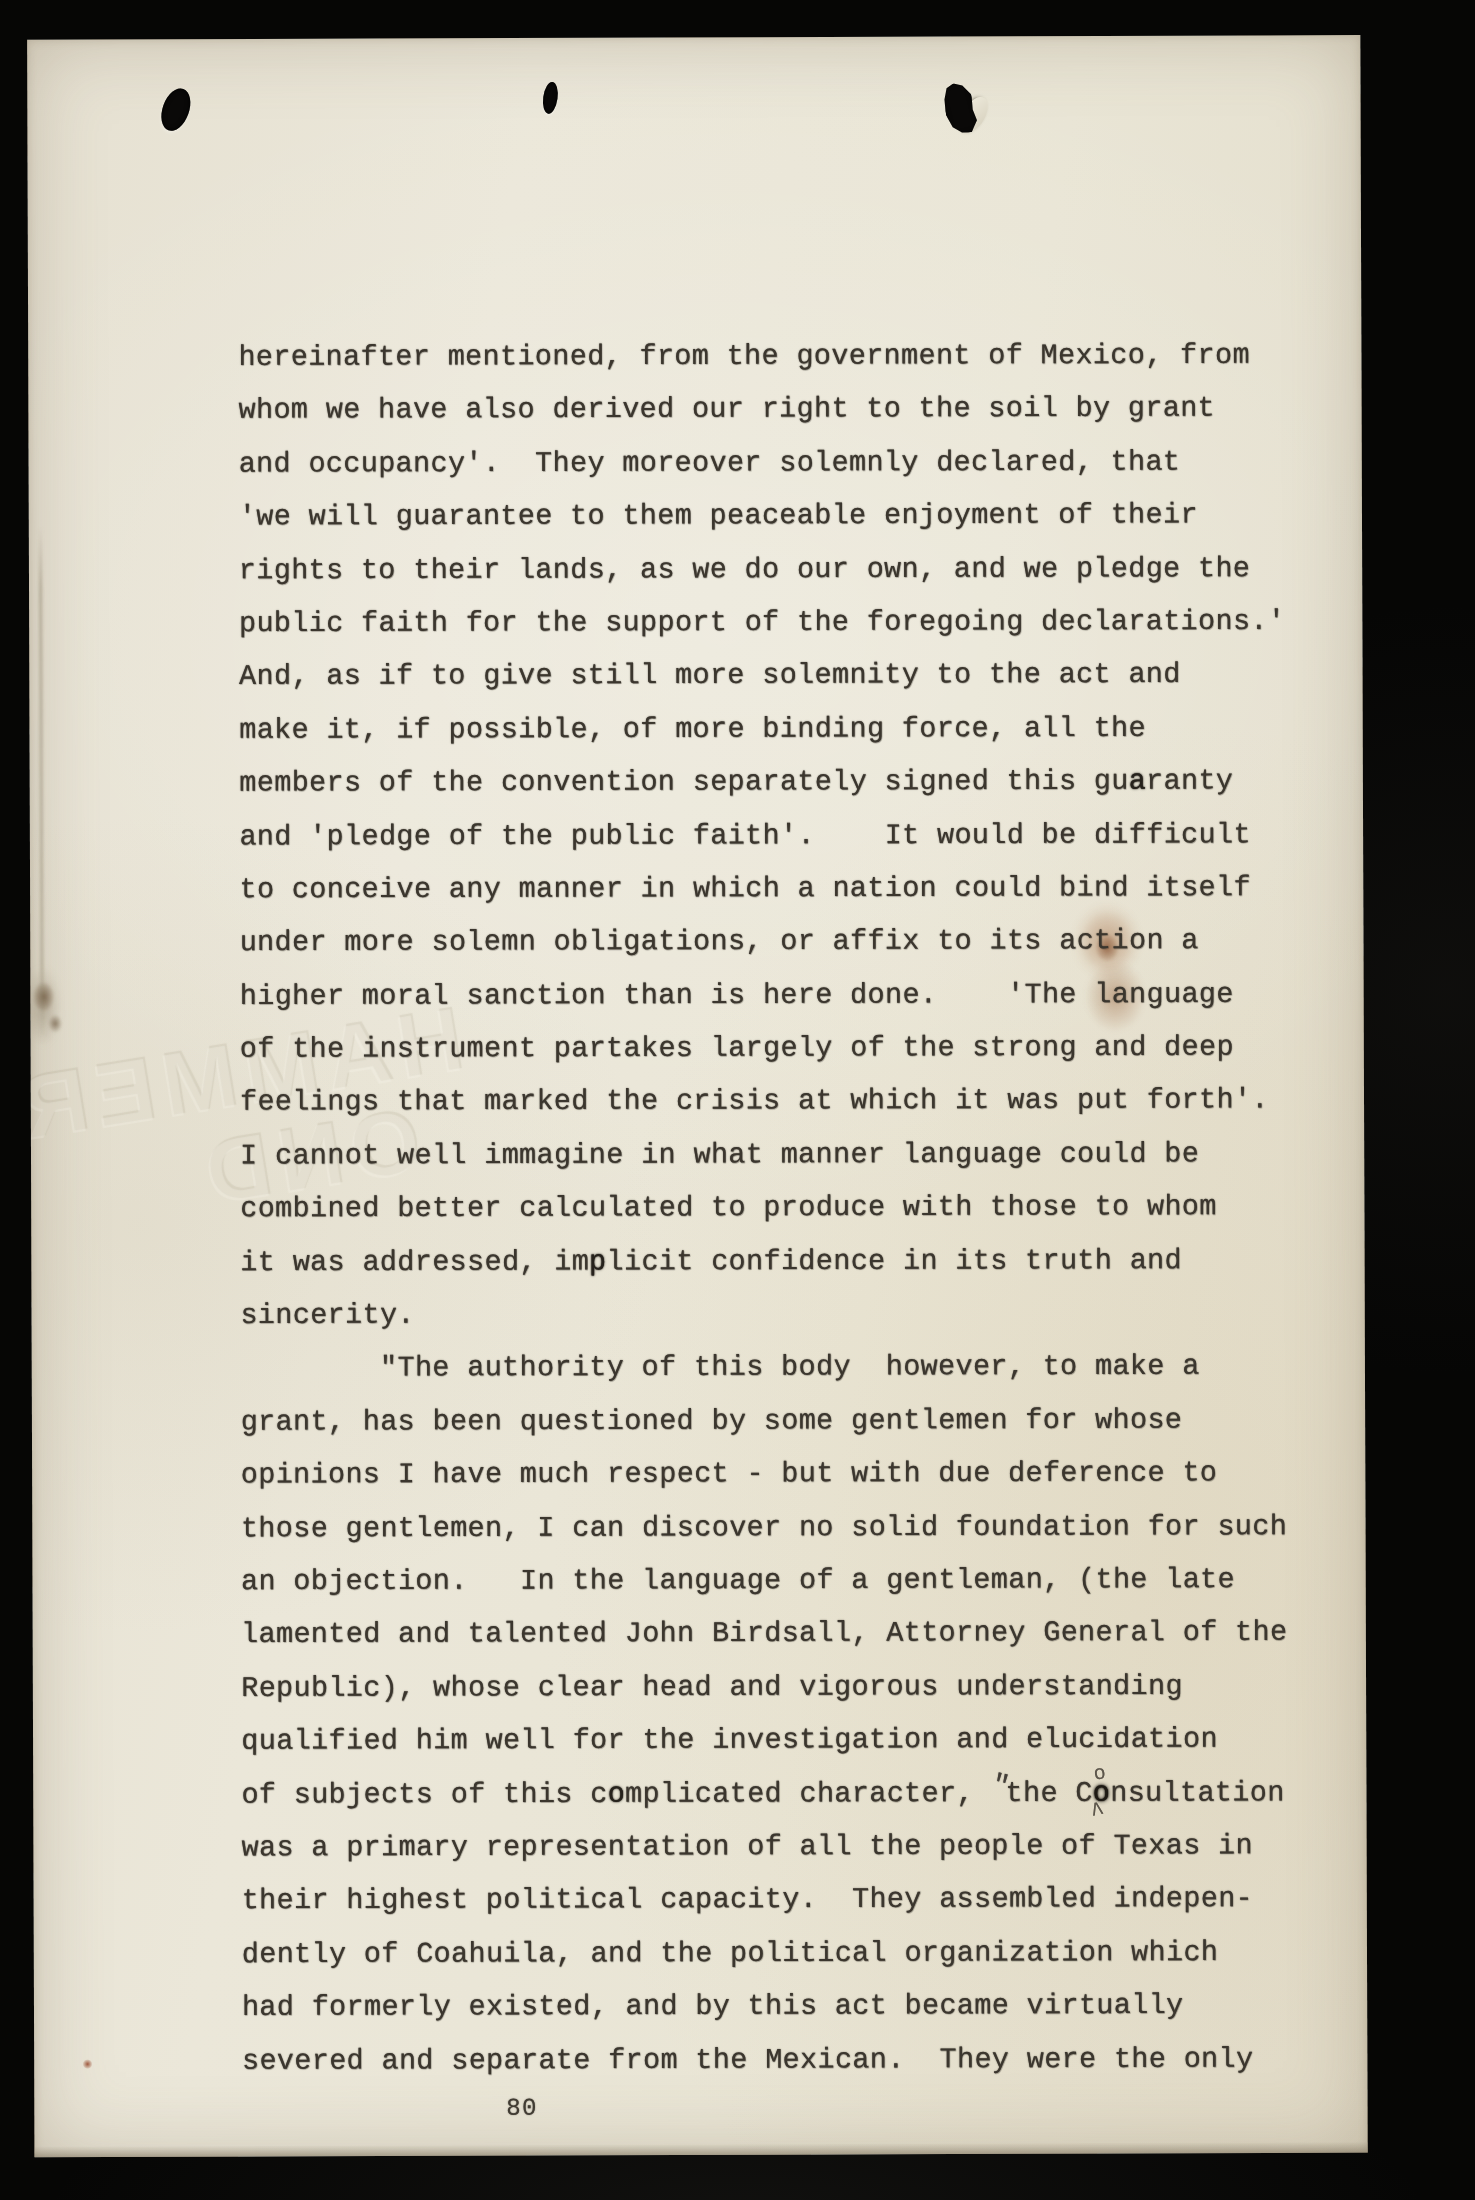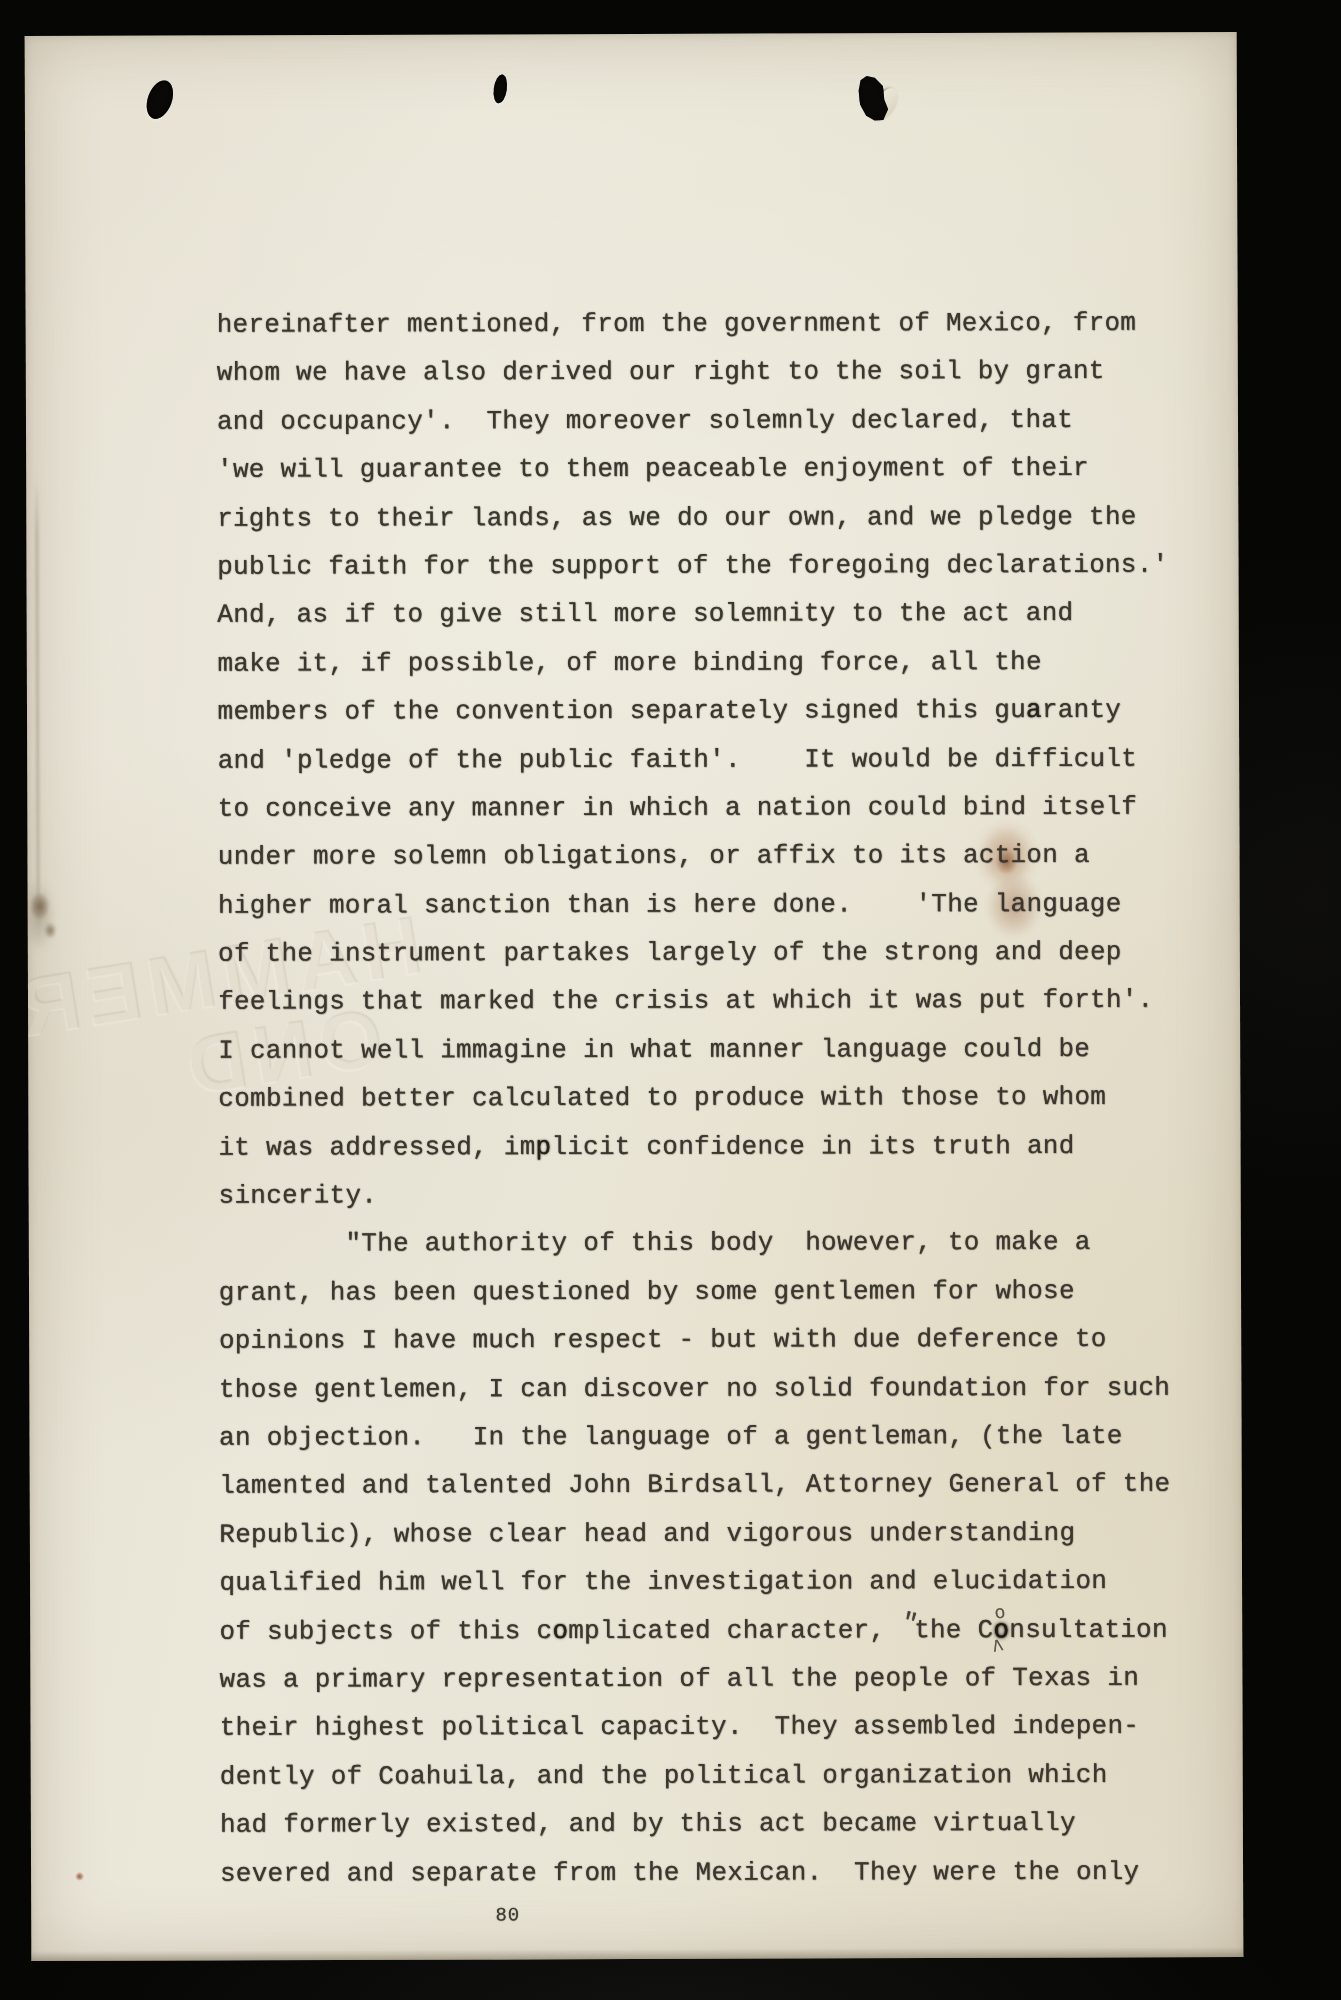--- a/index.html
+++ b/index.html
@@ -53,22 +53,22 @@
     position:absolute;top:-0.92em;left:0.08em;font-size:0.7em;
     color:#5d574c;text-shadow:0 0 0.5px rgba(93,87,76,0.7);
     transform:rotate(-8deg);
   }
   .blot .below{
     position:absolute;top:1.02em;left:-0.05em;font-size:0.78em;
     color:#5d574c;text-shadow:0 0 0.5px rgba(93,87,76,0.7);
     transform:rotate(-12deg) scaleY(1.25);
   }
   .page-number{
-    position:absolute;left:429px;top:1870px;width:60px;text-align:right;
-    font-size:19px;color:#413c33;letter-spacing:1px;
+    position:absolute;left:429px;top:1870px;width:60px;text-align:left;
+    font-size:22px;color:#413c33;letter-spacing:1px;
     text-shadow:0 0 1.2px rgba(59,54,46,0.8);
   }
   
   .watermark{position:absolute;left:-18px;top:896px;opacity:0.55;pointer-events:none;}
   .wm-line{
     font-family:"Liberation Sans","DejaVu Sans",sans-serif;
     font-weight:bold;font-size:82px;line-height:92px;letter-spacing:7px;
     color:transparent;
     transform:scaleX(-1) rotate(9deg);transform-origin:40% 50%;
     text-shadow:1px 1px 1px rgba(255,253,244,0.40), -1px -1px 1px rgba(148,138,112,0.30);

